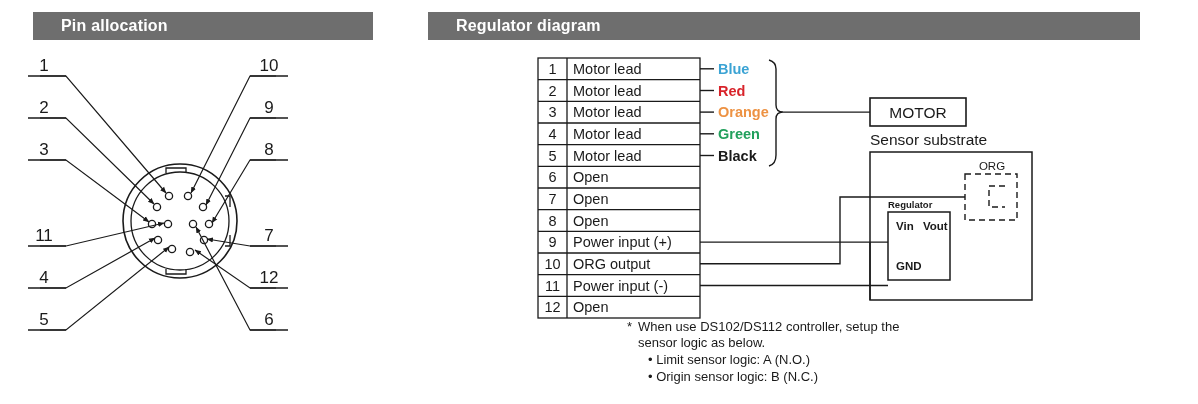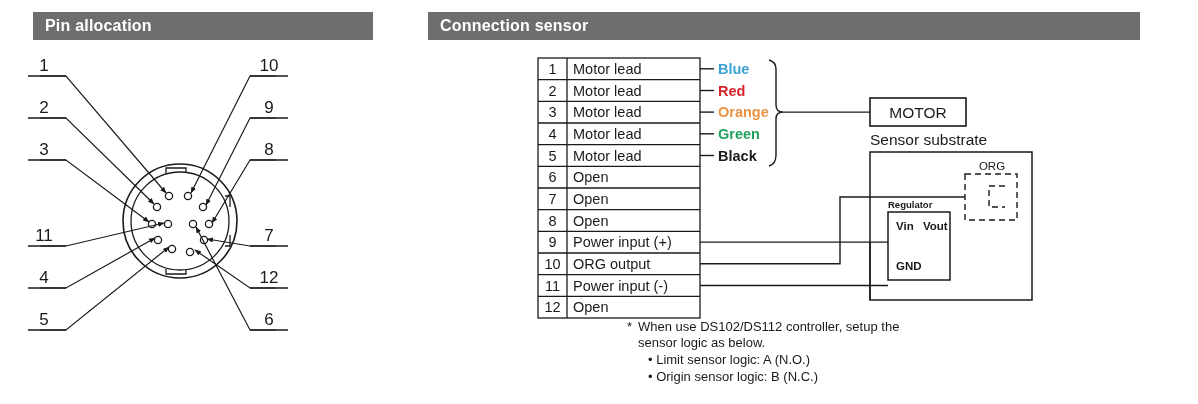--- a/index.html
+++ b/index.html
@@ -16,21 +16,21 @@
   #conn-panel{left:420px;width:778px;height:404px;}
 
   .section-header{
     position:absolute;
     background:#6e6e6e;
     color:#ffffff;
     font-size:16px;
     font-weight:bold;
     letter-spacing:.2px;
     display:flex;align-items:center;
-    padding-left:12px;
+    padding-left:28px;
     box-sizing:border-box;
   }
   #pin-header{left:33px;top:12px;width:340px;height:28px;}
   #conn-header{left:8px;top:12px;width:712px;height:28px;}
 
   svg{display:block;}
   .ln{stroke:#1a1a1a;fill:none;}
   .lbl{font-family:"Liberation Sans", sans-serif;fill:#1a1a1a;}
 </style>
 </head>
@@ -113,21 +113,21 @@
       <text x="269" y="69" text-anchor="middle">9</text>
       <text x="269" y="111" text-anchor="middle">8</text>
       <text x="269" y="197" text-anchor="middle">7</text>
       <text x="269" y="239" text-anchor="middle">12</text>
       <text x="269" y="281" text-anchor="middle">6</text>
     </g>
   </svg>
 </div>
 
 <div class="panel" id="conn-panel">
-  <div class="section-header" id="conn-header">Connection sensor</div>
+  <div class="section-header" id="conn-header">Regulator diagram</div>
 
   <svg id="conn-svg" width="778" height="360" style="position:absolute;left:0;top:44px;">
 
     <g>
       <g class="ln" stroke-width="1.3">
 
         <rect x="118" y="14" width="162" height="260"></rect>
 
         <line x1="147" y1="14" x2="147" y2="274"></line>
 

